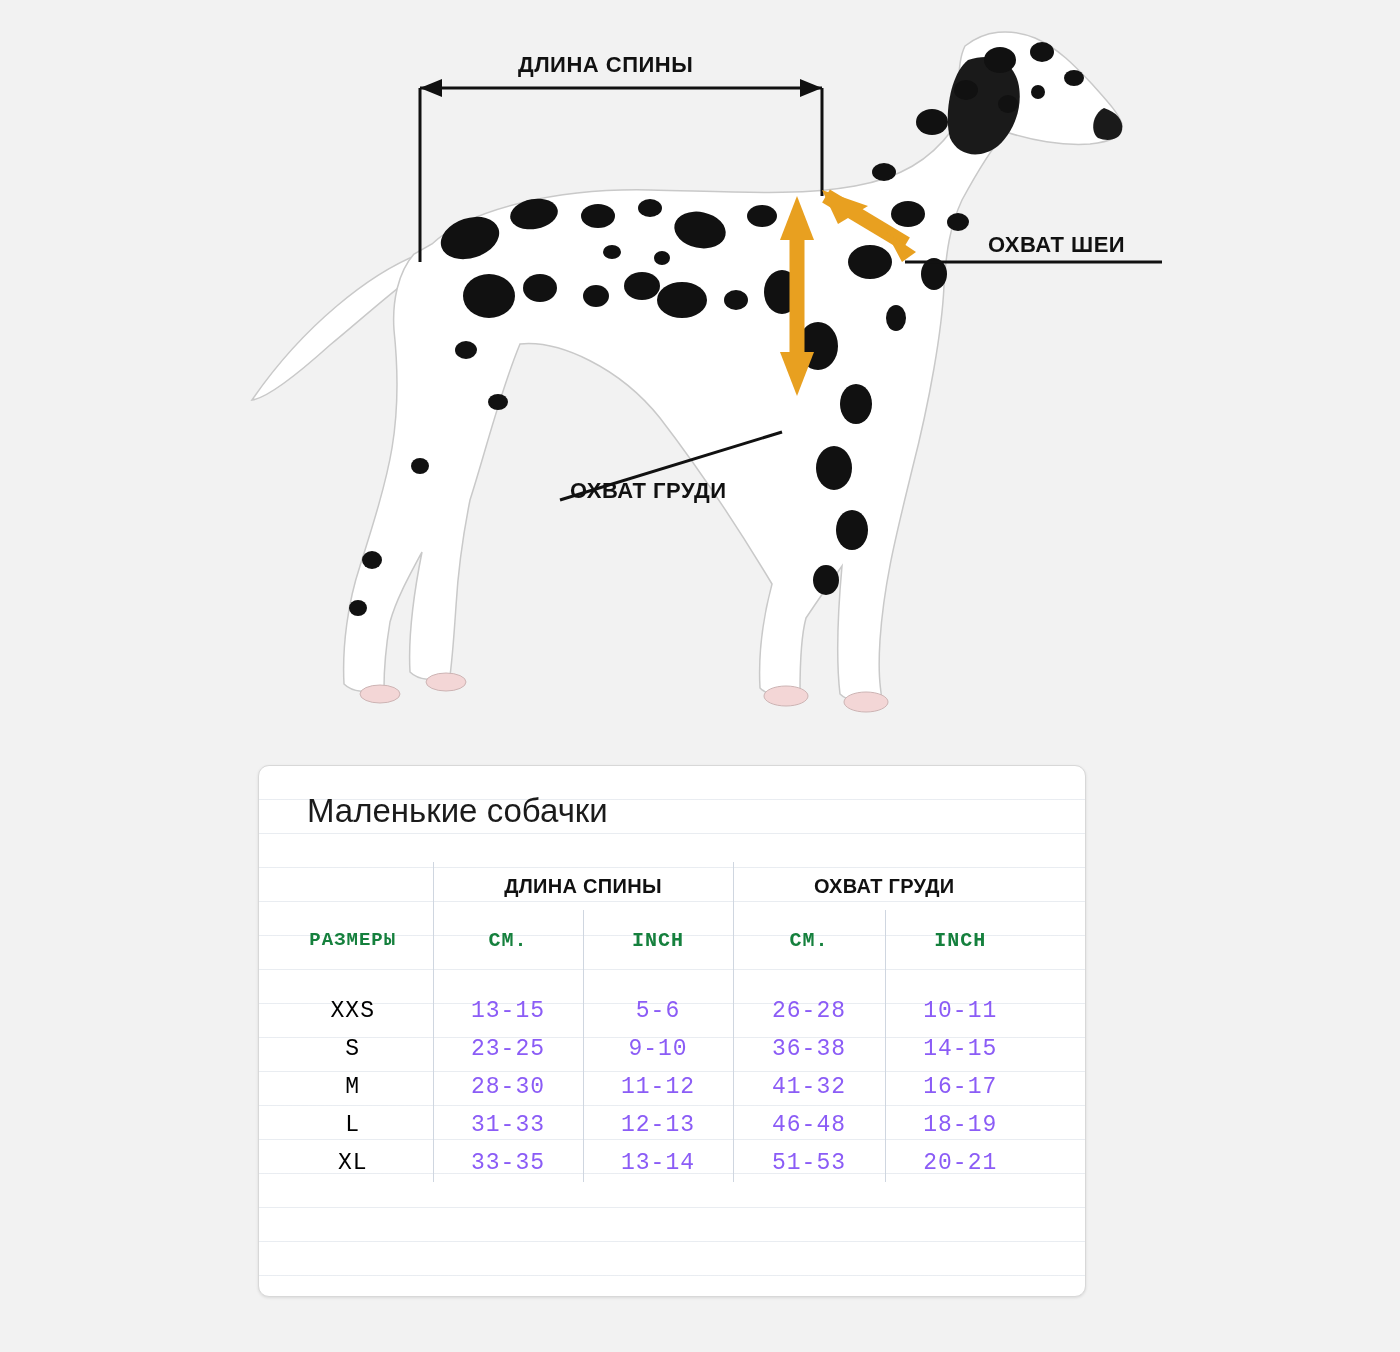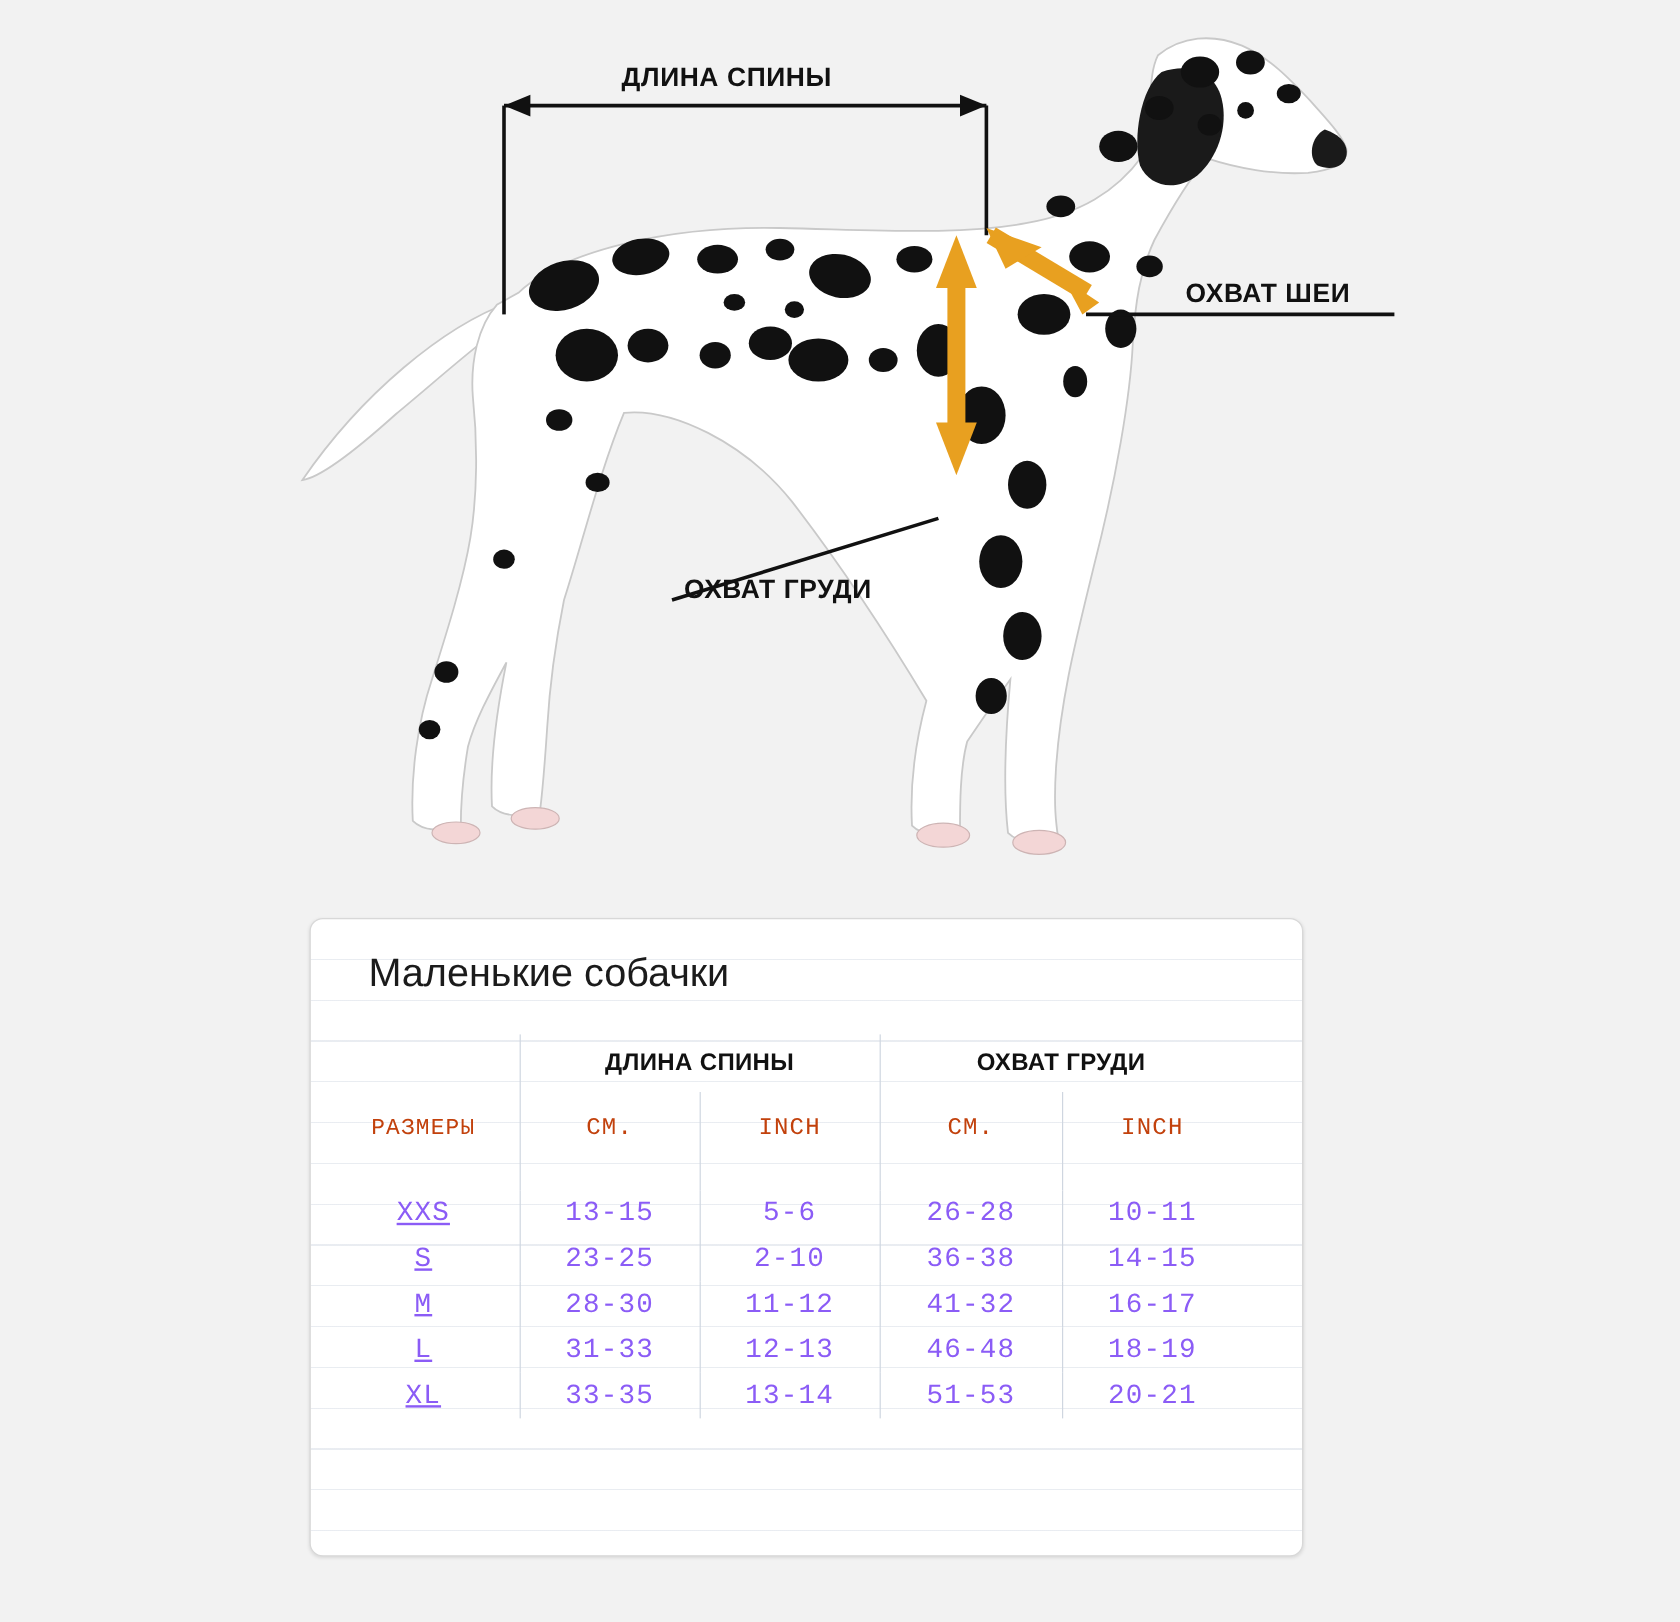--- a/index.html
+++ b/index.html
@@ -95,40 +95,39 @@
   .grp-head {
     font-family: "Liberation Sans", sans-serif;
     font-weight: bold;
     font-size: 20px;
     color: #111;
     height: 48px;
     letter-spacing: 0.3px;
   }
   .col-head {
     font-family: "Liberation Mono", monospace;
-    font-weight: normal;
+    font-weight: bold;
     font-size: 20px;
-    color: #c2410c;
+    color: #15803d;
     height: 60px;
     letter-spacing: 1px;
   }
   .col-head.sizes {
     font-size: 19px;
   }
   td.val {
     font-size: 23px;
     color: #8b5cf6;
     height: 38px;
     letter-spacing: 1px;
   }
   td.size-name {
     font-size: 23px;
-    color: #8b5cf6;
+    color: #000000;
     letter-spacing: 1px;
-    text-decoration: underline;
   }
   
   .vsep-l { border-left: 1px solid #cfd6e0; }
   col.c0 { width: 160px; }
   col.c1 { width: 150px; }
   col.c2 { width: 150px; }
   col.c3 { width: 152px; }
   col.c4 { width: 150px; }
   .spacer-row td { height: 22px; }
 </style>
@@ -308,21 +307,21 @@
     <tr>
           <td class="val size-name">XXS</td>
           <td class="val vsep-l">13-15</td>
           <td class="val vsep-l">5-6</td>
           <td class="val vsep-l">26-28</td>
           <td class="val vsep-l">10-11</td>
         </tr>
         <tr>
           <td class="val size-name">S</td>
           <td class="val vsep-l">23-25</td>
-          <td class="val vsep-l">2-10</td>
+          <td class="val vsep-l">9-10</td>
           <td class="val vsep-l">36-38</td>
           <td class="val vsep-l">14-15</td>
         </tr>
         <tr>
           <td class="val size-name">M</td>
           <td class="val vsep-l">28-30</td>
           <td class="val vsep-l">11-12</td>
           <td class="val vsep-l">41-32</td>
           <td class="val vsep-l">16-17</td>
         </tr>

